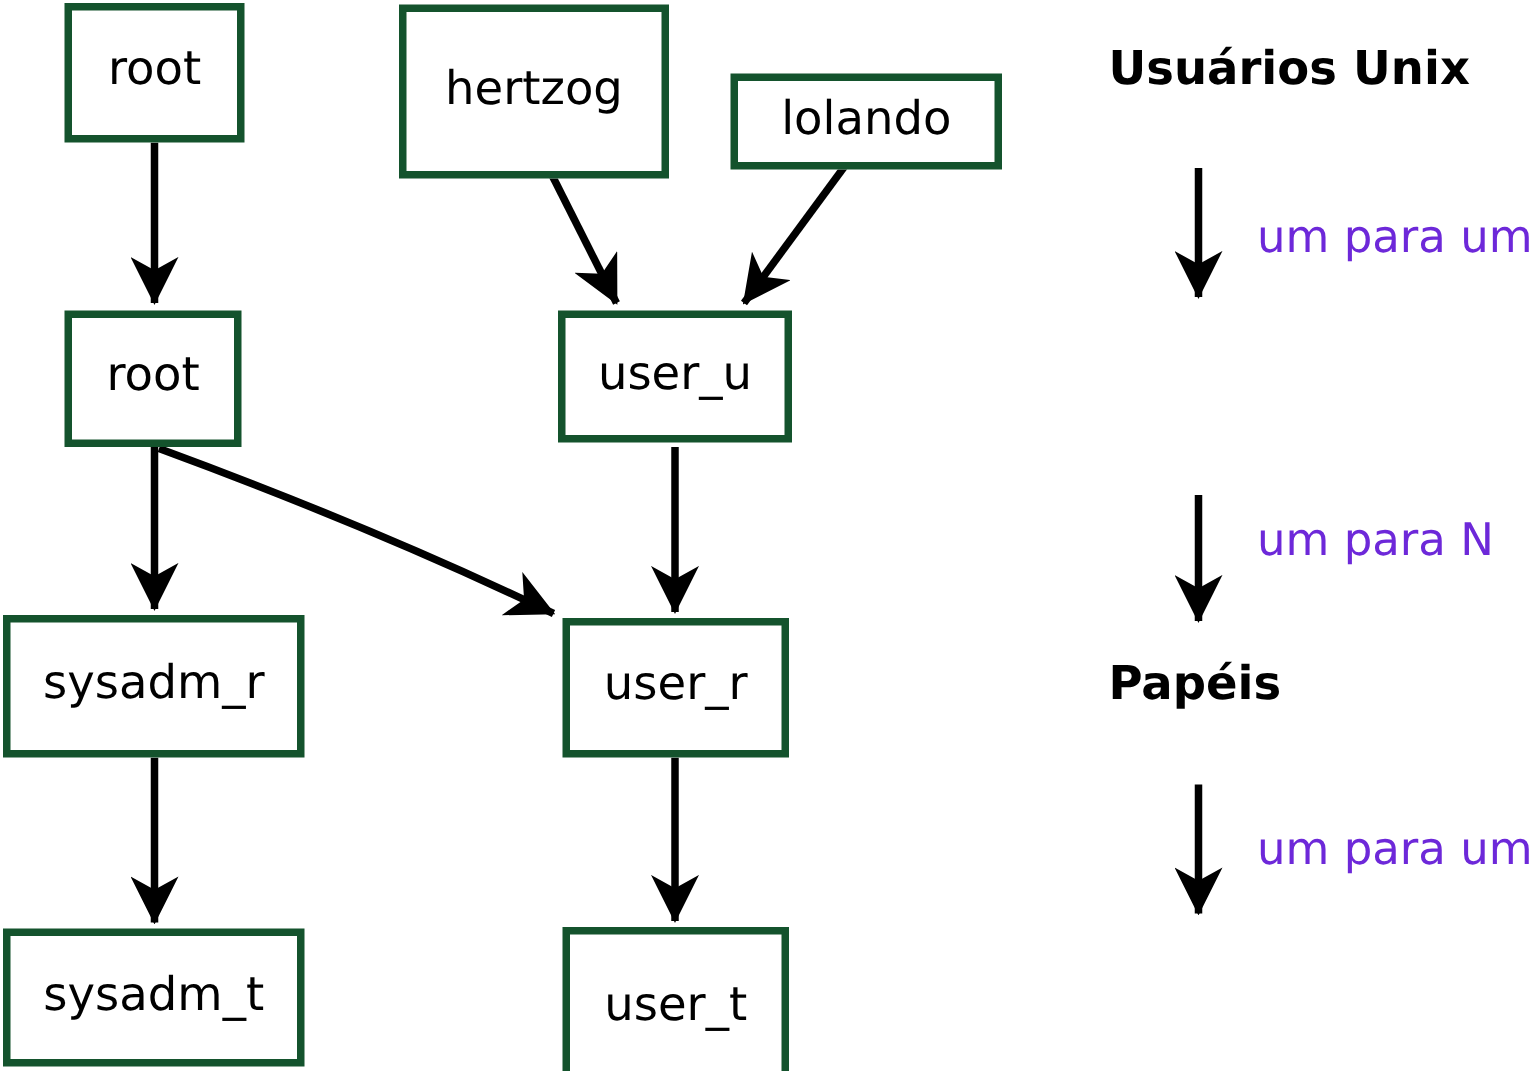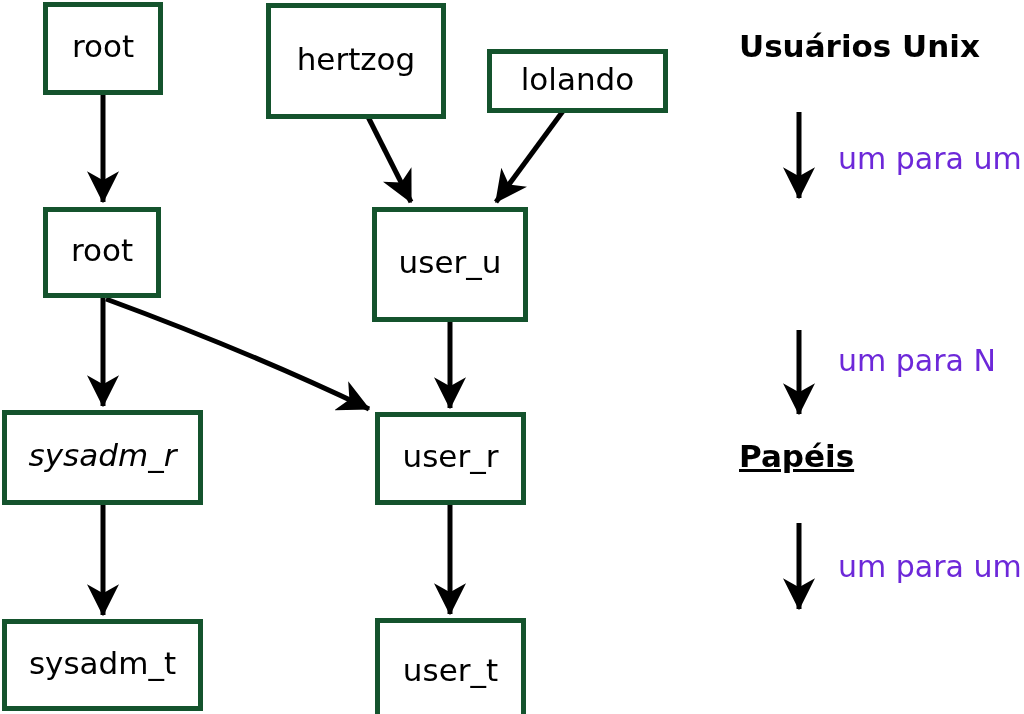--- a/index.html
+++ b/index.html
@@ -36,38 +36,38 @@
     color: #000000;
     line-height: 1;
     white-space: nowrap;
     padding-bottom: 4px;
   }
   
   #n-root-unix   { left: 43px;  top: 2px;   width: 120px; height: 93px; }
   #n-hertzog     { left: 266px; top: 3px;   width: 180px; height: 116px; }
   #n-lolando     { left: 487px; top: 3px;   width: 181px; height: 64px; margin-top: 46px; }
   #n-root-sel    { left: 43px;  top: 207px; width: 118px; height: 91px; }
-  #n-user-u      { left: 372px; top: 207px; width: 156px; height: 115px; }
-  #n-sysadm-r    { left: 2px;   top: 410px; width: 201px; height: 95px; font-style: italic; }
+  #n-user-u      { left: 372px; top: 207px; width: 156px; height: 88px; }
+  #n-sysadm-r    { left: 2px;   top: 410px; width: 201px; height: 95px; }
   #n-user-r      { left: 375px; top: 412px; width: 151px; height: 93px; }
   #n-sysadm-t    { left: 2px;   top: 619px; width: 201px; height: 92px; }
   #n-user-t      { left: 375px; top: 618px; width: 151px; height: 108px; }
 
   .legend-label {
     position: absolute;
     left: 739px;
     font-weight: bold;
     font-size: 31px;
     color: #000000;
     line-height: 39px;
     white-space: pre-line;
   }
   #lg-unix   { top: 27px;  }
   #lg-ident  { top: 213px; }
-  #lg-papeis { top: 437px; text-decoration: underline; }
+  #lg-papeis { top: 437px; }
   #lg-dom    { top: 641px; }
 
   .mapping-label {
     position: absolute;
     left: 838px;
     font-size: 30px;
     color: #6d28d9;
     line-height: 36px;
     white-space: nowrap;
   }

